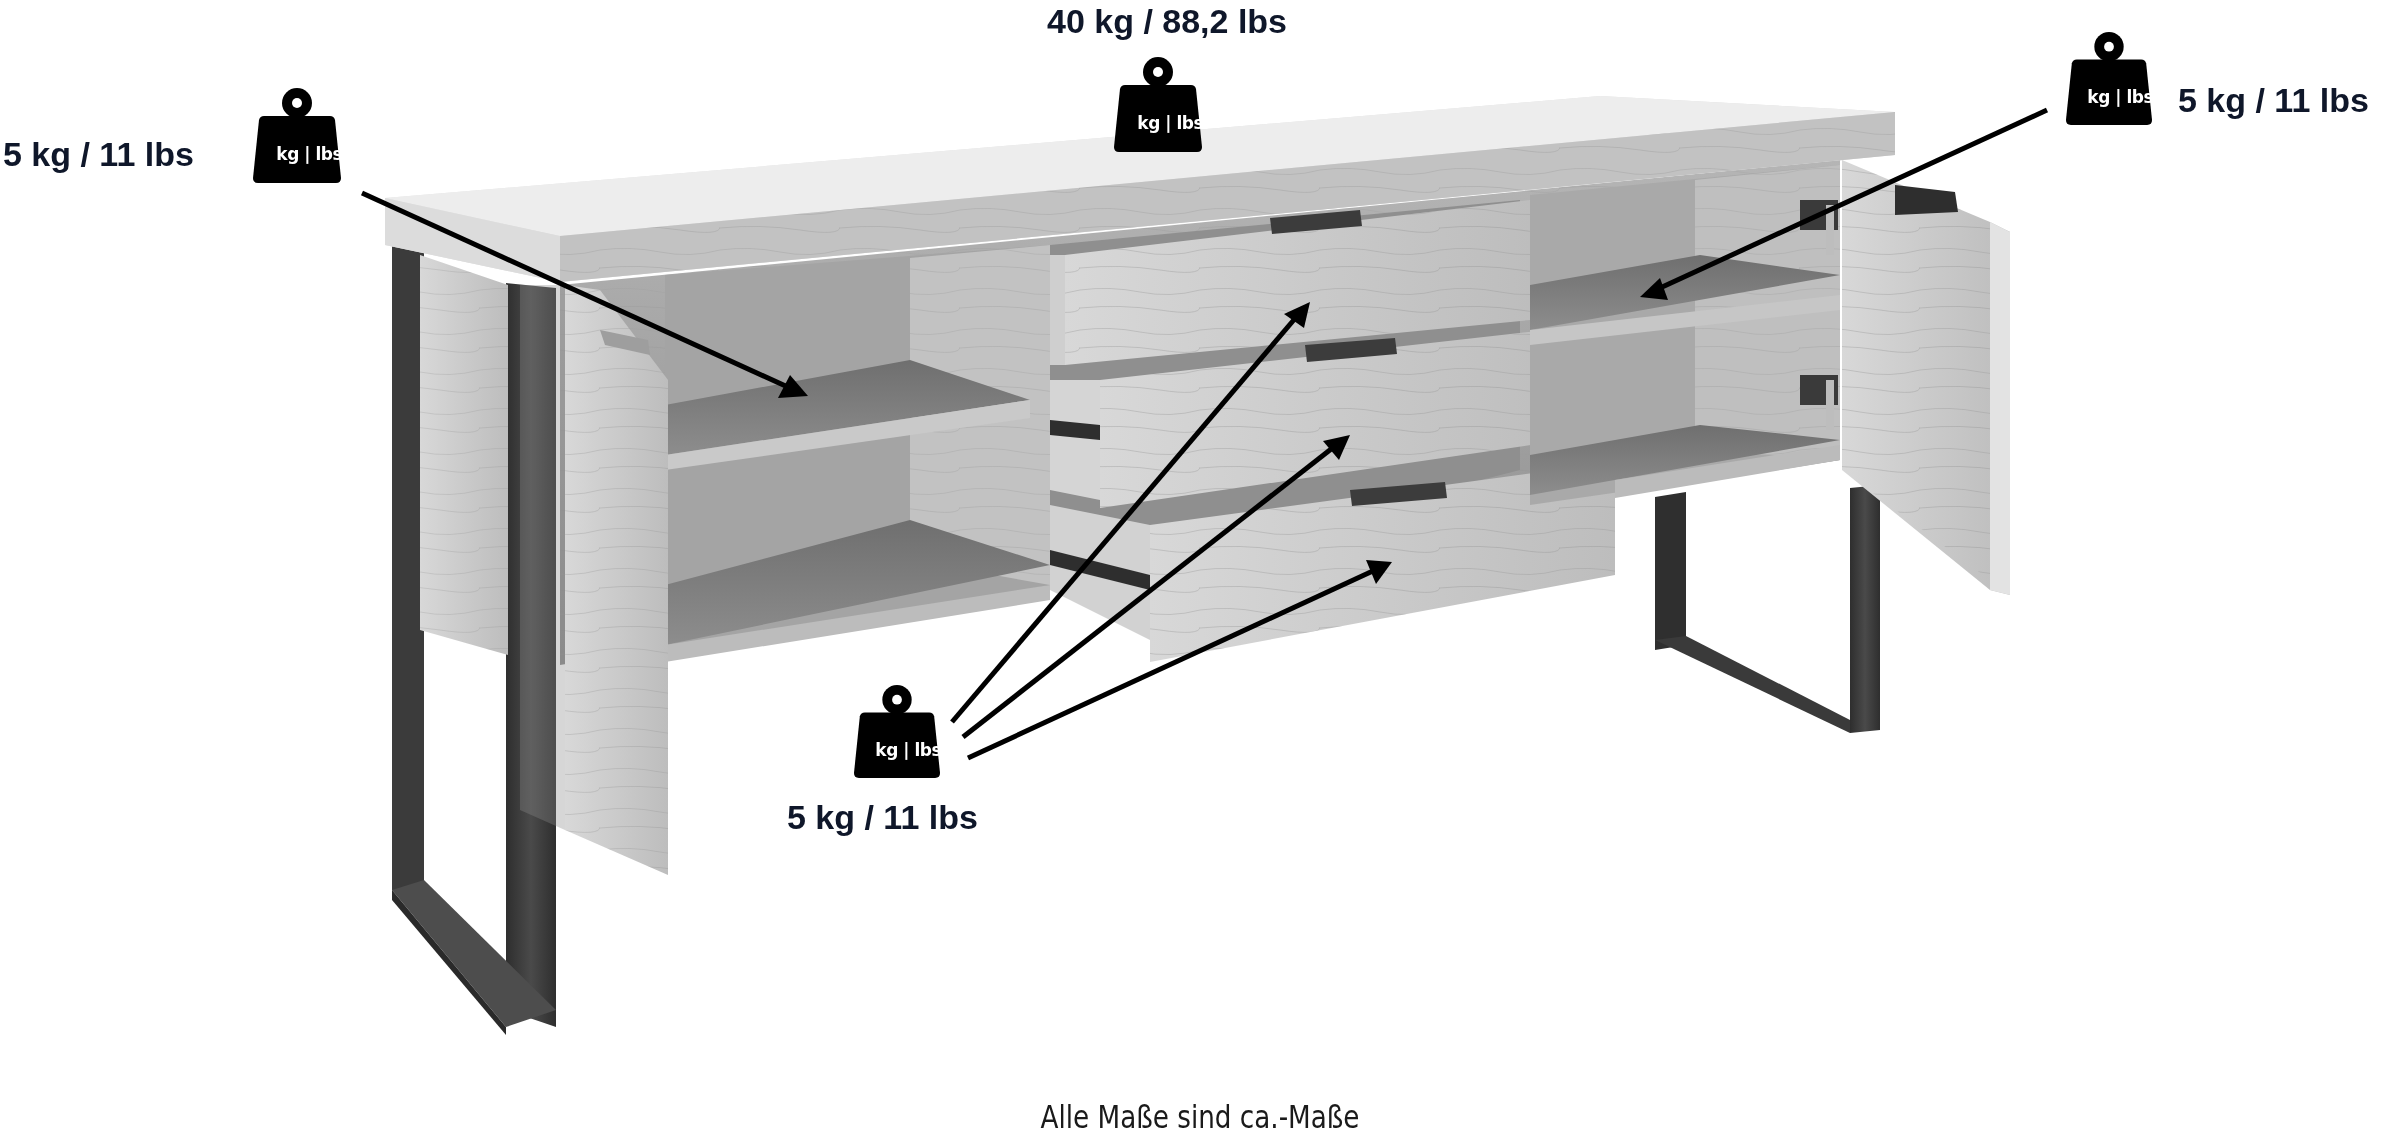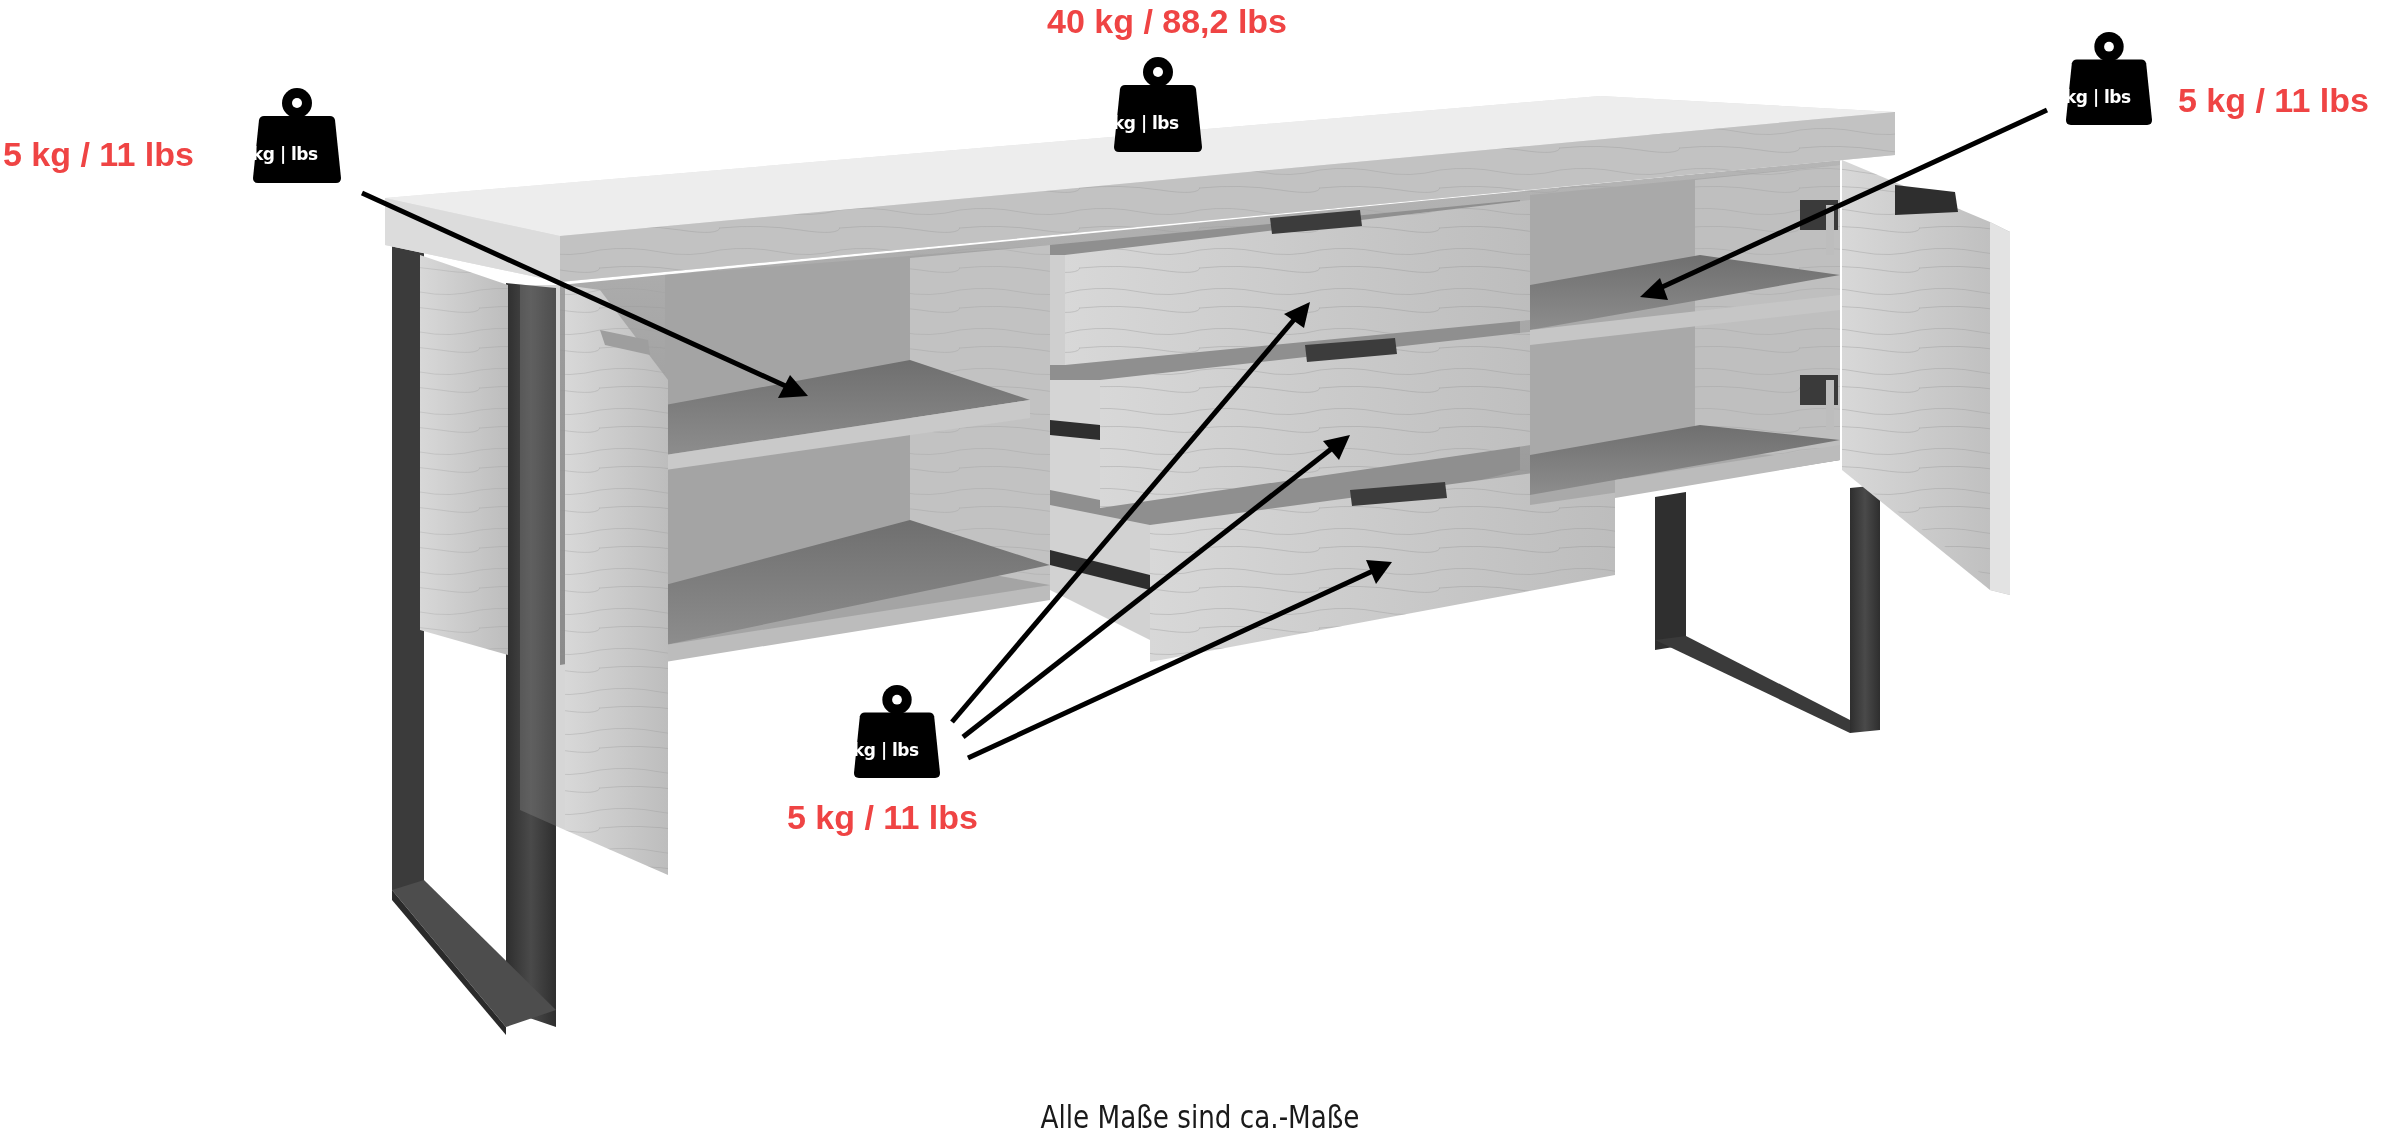--- a/index.html
+++ b/index.html
@@ -1,25 +1,25 @@
 <!DOCTYPE html>
 <html><head>
   <meta charset="utf-8">
   <style>
     html, body { margin: 0; padding: 0; background: #ffffff; }
     body { width: 2400px; height: 1144px; position: relative; overflow: hidden;
            font-family: "Liberation Sans", sans-serif; }
     .label {
       position: absolute; font-family: "Liberation Sans", sans-serif;
-      font-weight: bold; color: #ef4444; font-size: 34px; white-space: nowrap; line-height: 1;
+      font-weight: bold; color: #0f172a; font-size: 34px; white-space: nowrap; line-height: 1;
     }
     .weight-icon { position: absolute; }
     .weight-icon svg { display: block; }
     .weight-icon .wtext {
-      position: absolute; left: 0; right: 0; text-align: left;
+      position: absolute; left: 0; right: 0; text-align: right;
       color: #ffffff; font-family: "DejaVu Sans", sans-serif; font-weight: bold;
       white-space: nowrap; letter-spacing: -0.5px;
     }
     .footer-note {
       position: absolute; left: 0; right: 0; top: 1098px; text-align: center;
       font-family: "DejaVu Sans", sans-serif; font-size: 32px; color: #1a1a1a;
       transform: scaleX(0.82); transform-origin: 50% 50%;
     }
     #furniture { position: absolute; left: 0; top: 0; }
   </style>

